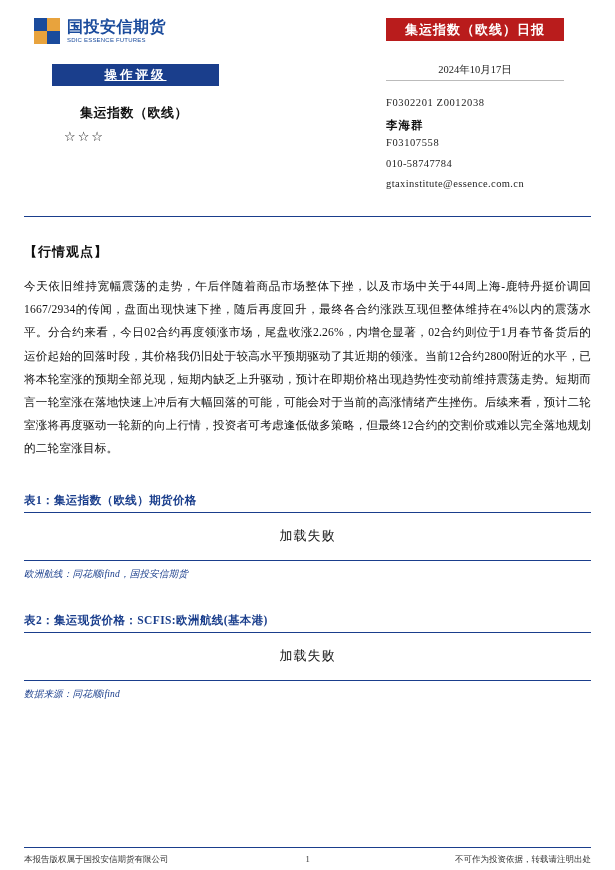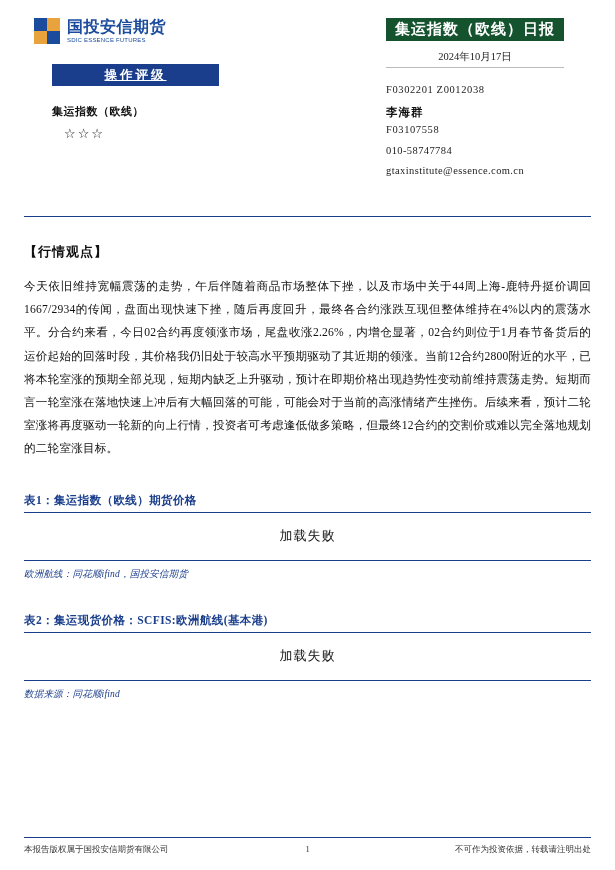--- a/index.html
+++ b/index.html
@@ -96,22 +96,22 @@
     font-size: 12.5px;
     letter-spacing: 3px;
     display: flex;
     align-items: center;
     justify-content: center;
     font-weight: bold;
     text-decoration: underline;
   }
   .index-name {
     margin-top: 18px;
-    margin-left: 28px;
-    font-size: 11px;
+    margin-left: 56px;
+    font-size: 13px;
     font-weight: bold;
     color: #111;
     letter-spacing: 0.5px;
   }
   .stars {
     margin-top: 7px;
     margin-left: 40px;
     font-size: 13px;
     color: #111;
     letter-spacing: 2px;
@@ -119,31 +119,31 @@
 
   .header-right {
     flex: 1;
     padding-left: 18px;
     position: relative;
   }
   .report-title {
     width: 178px;
     margin-left: 44px;
     height: 23px;
-    background: #14532d;
+    background: #b91c1c;
     color: #ffffff;
-    font-size: 15px;
+    font-size: 13px;
     font-weight: bold;
     display: flex;
     align-items: center;
     justify-content: center;
     letter-spacing: 1px;
   }
   .report-date {
-    margin-top: 9px;
+    margin-top: 22px;
     margin-left: 44px;
     width: 178px;
     text-align: center;
     font-size: 10.5px;
     color: #222;
     padding-bottom: 3px;
     border-bottom: 1px solid #bbb;
     font-family: "Liberation Serif", serif;
   }
   .analyst-block {
@@ -221,21 +221,21 @@
     color: #1a3e8c;
     font-style: italic;
     letter-spacing: 0.2px;
   }
 
   
   .footer {
     position: absolute;
     left: 24px;
     right: 24px;
-    bottom: 14px;
+    bottom: 4px;
     border-top: 1px solid #1a3e8c;
     padding-top: 6px;
     display: flex;
     justify-content: space-between;
     font-size: 8.5px;
     color: #333;
   }
   .footer-left { width: 220px; }
   .footer-center { flex: 1; text-align: center; }
   .footer-right { width: 220px; text-align: right; }

